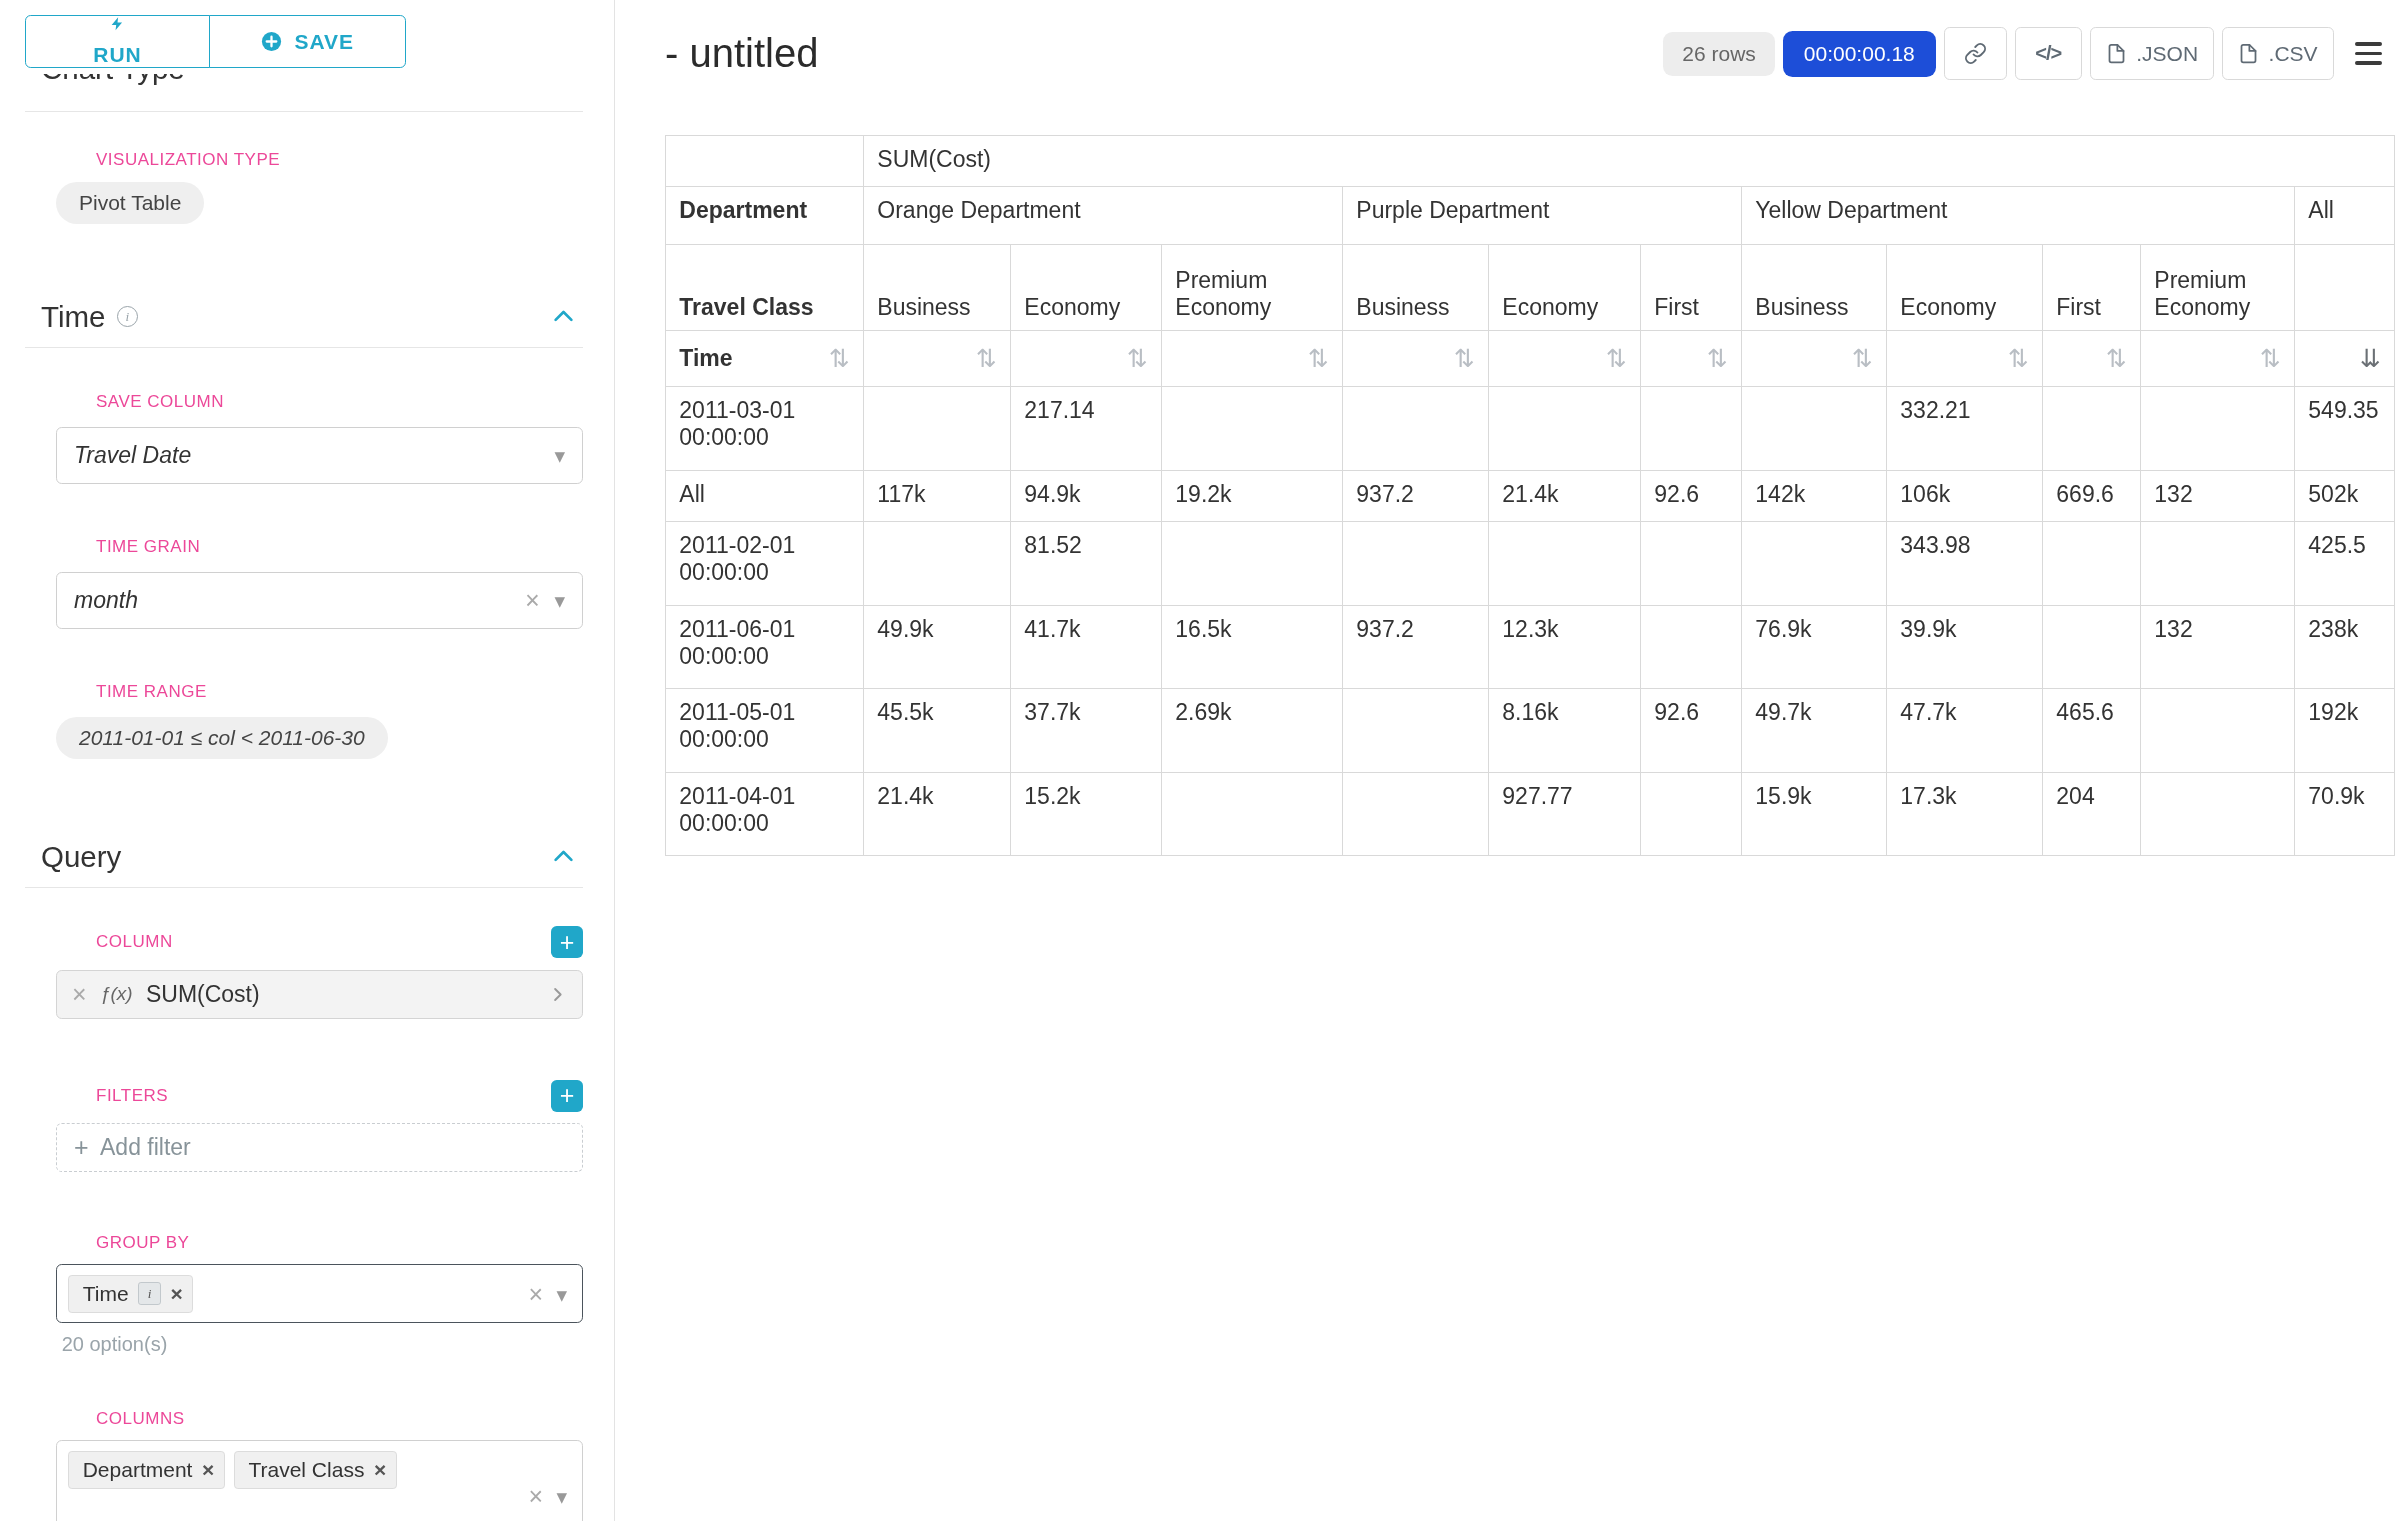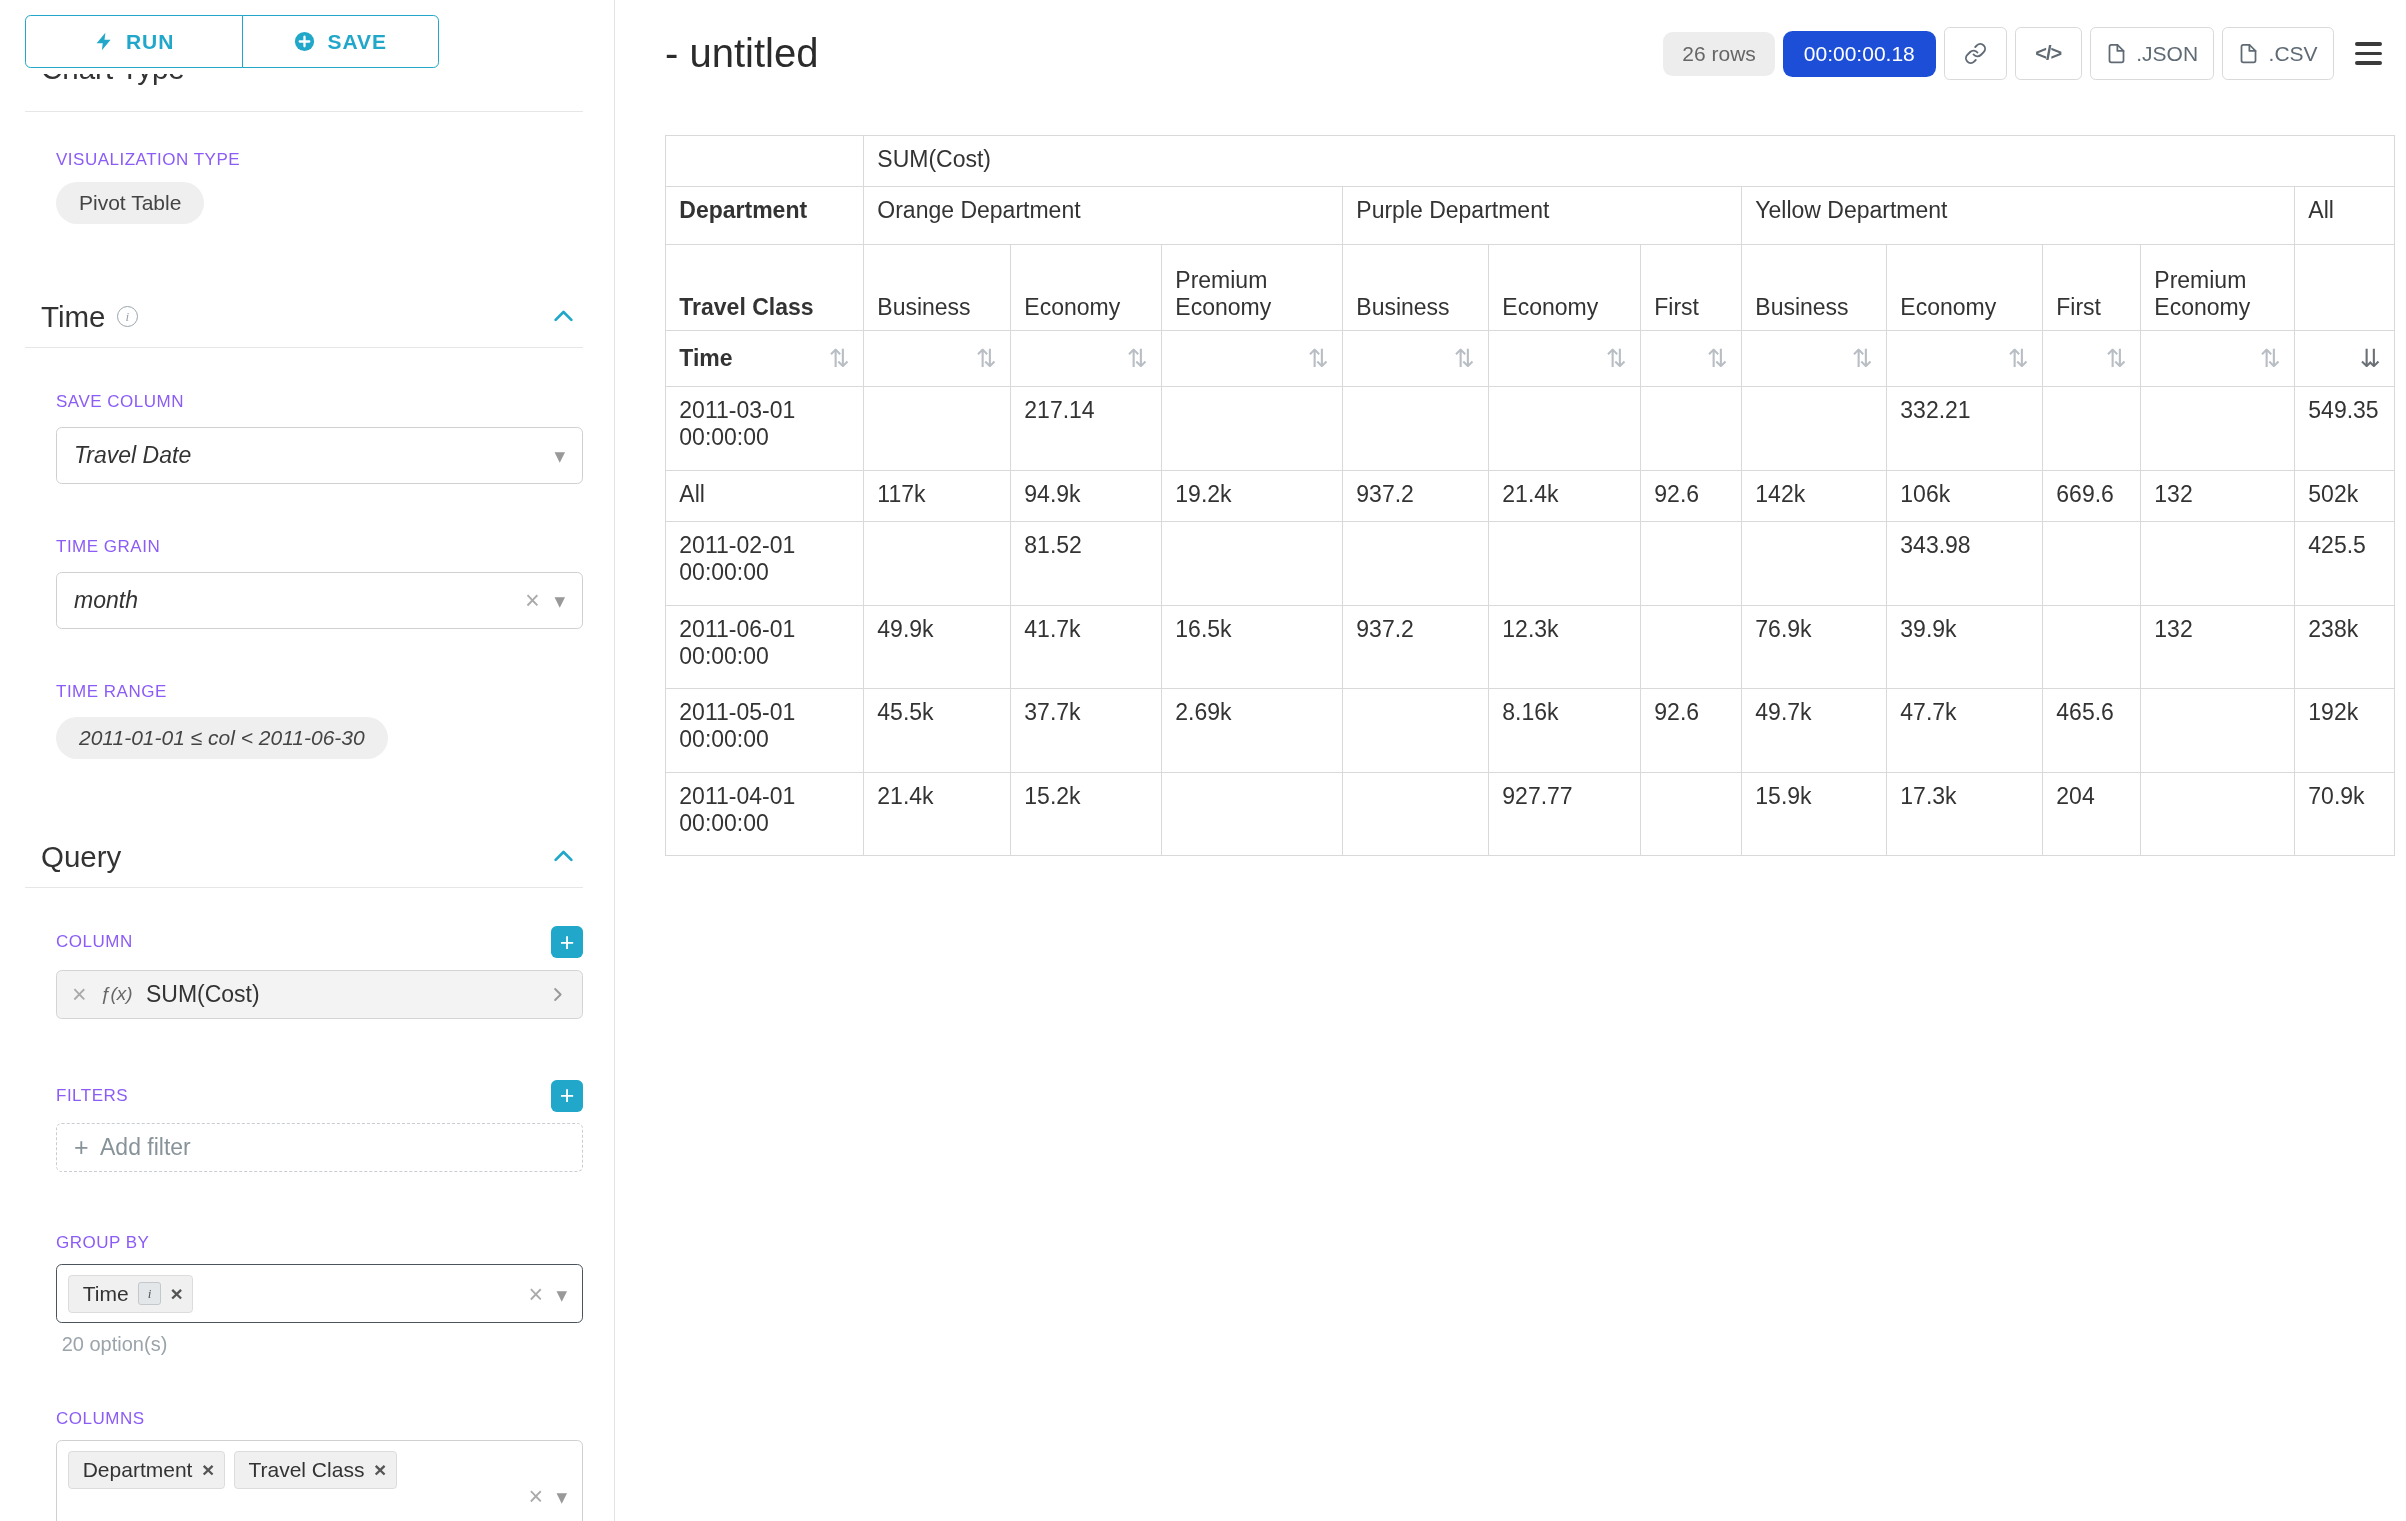--- a/index.html
+++ b/index.html
@@ -15,30 +15,30 @@
     border-right: 1px solid #e3e3e3; padding: 0 31px 0 25px; overflow: hidden;
     background: #fff;
   }
   .btn-row { display: flex; padding-top: 15px; position: relative; z-index: 2; background: #fff; padding-bottom: 5.7px; }
   .btn {
     height: 53px; display: flex; align-items: center; justify-content: center; gap: 11.4px;
     border: 1.4px solid #20a7c9; background: #fff; color: #20a7c9;
     font-weight: 700; font-size: 21px; letter-spacing: 1px; cursor: pointer;
     font-family: inherit;
   }
-  .run-btn { width: 218px; border-radius: 5.7px 0 0 5.7px; }
+  .run-btn { width: 185px; border-radius: 5.7px 0 0 5.7px; flex-direction: column; }
   .save-btn { width: 197px; border-radius: 0 5.7px 5.7px 0; margin-left: -1.4px; }
 
   .clipped-heading { height: 30px; overflow: hidden; position: relative; }
   .clipped-heading span { display: block; font-size: 29.5px; color: #333; margin-top: -22px; margin-left: 16px; }
   .divider { border-bottom: 1px solid #e6e6e6; margin-top: 7.6px; }
 
   .field { margin-left: 31px; }
   .field-label {
-    font-size: 17px; color: #8b5cf6; letter-spacing: 0.5px; font-weight: 400;
+    font-size: 17px; color: #ec4899; letter-spacing: 0.5px; font-weight: 400; margin-left: 40px;
   }
   .pill {
     display: inline-flex; align-items: center; height: 42px; padding: 0 23px;
     background: #efefef; border-radius: 21px; font-size: 21px; color: #444;
   }
 
   .section-head {
     display: flex; align-items: center; justify-content: space-between;
     margin-left: 16px; margin-right: 5.7px;
   }

